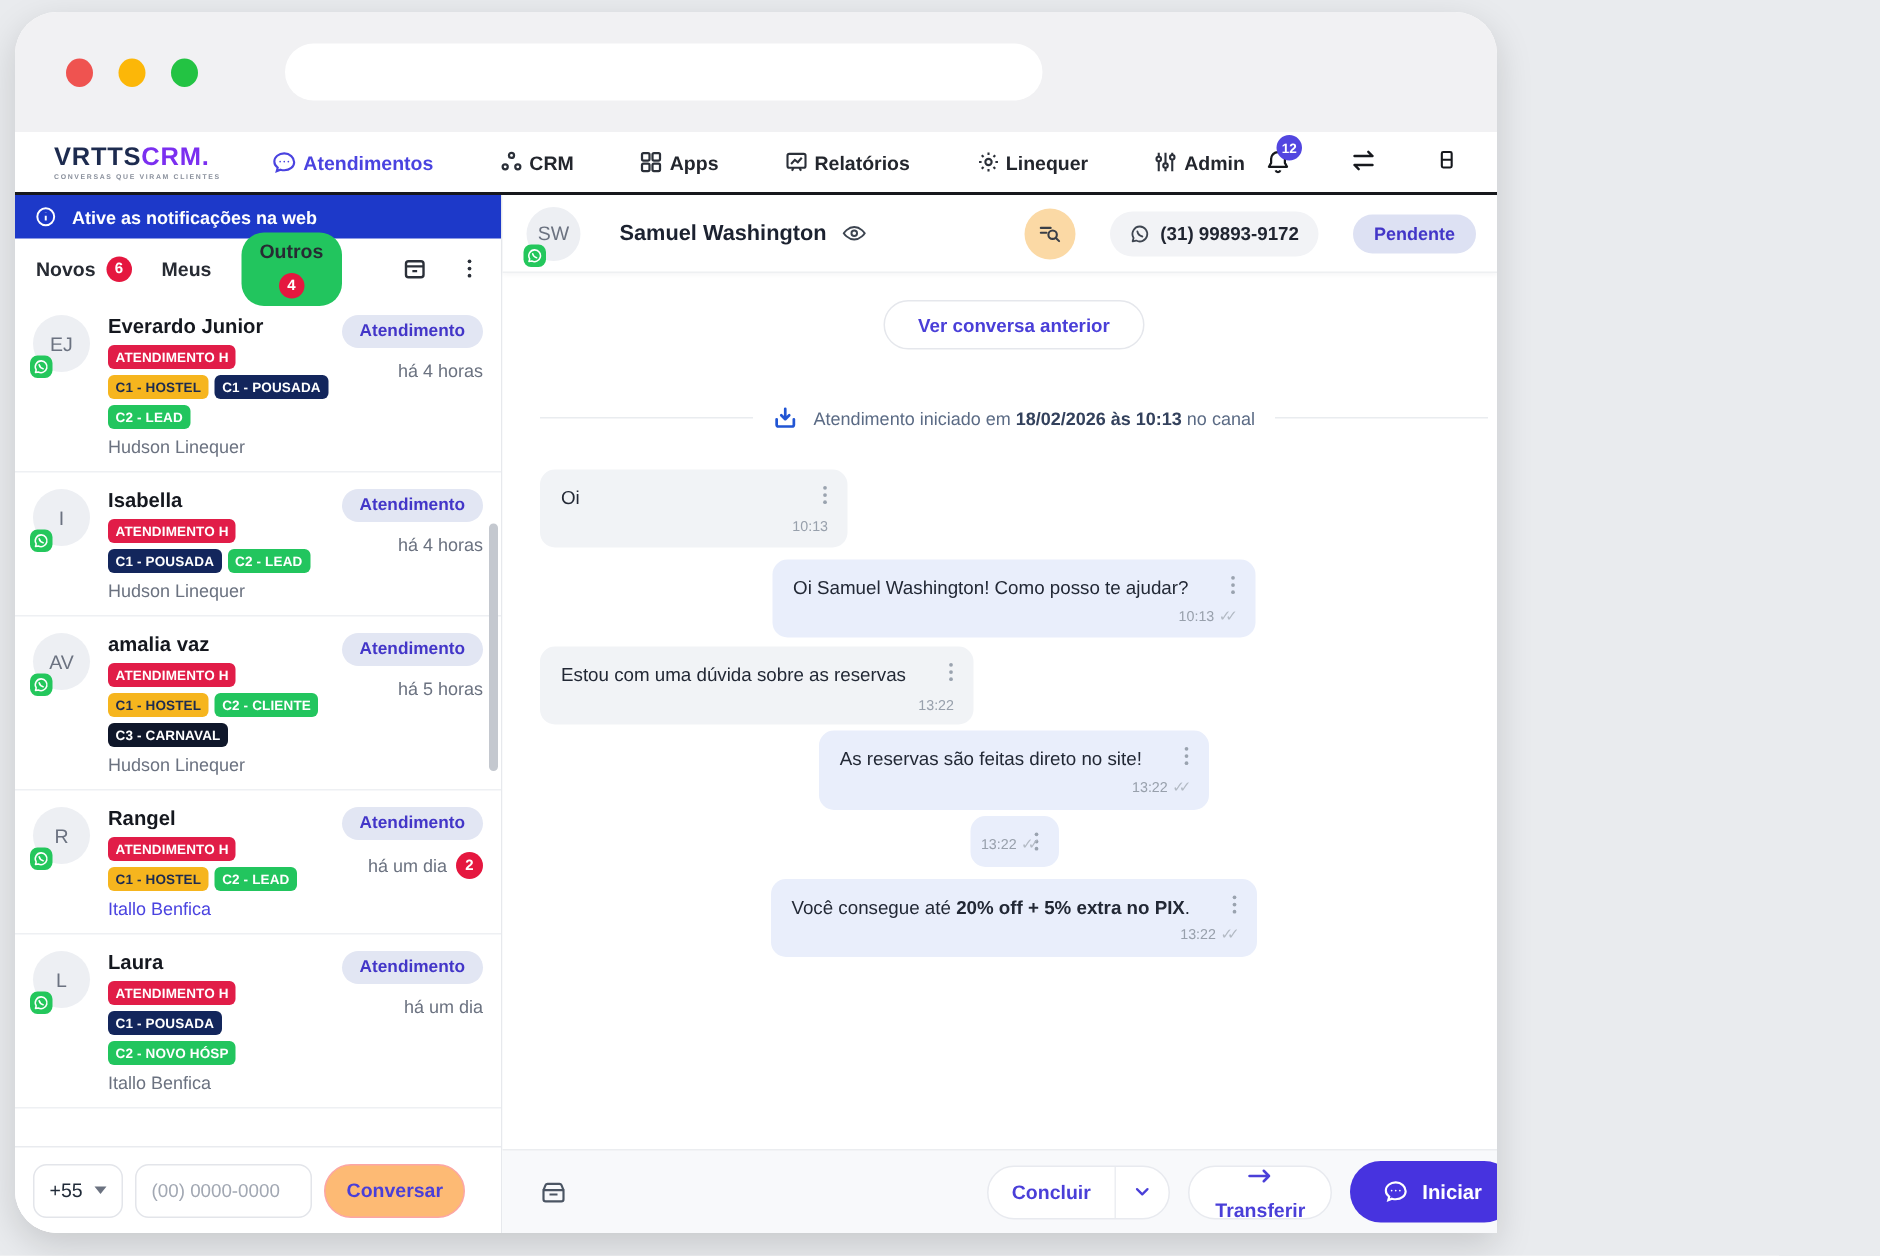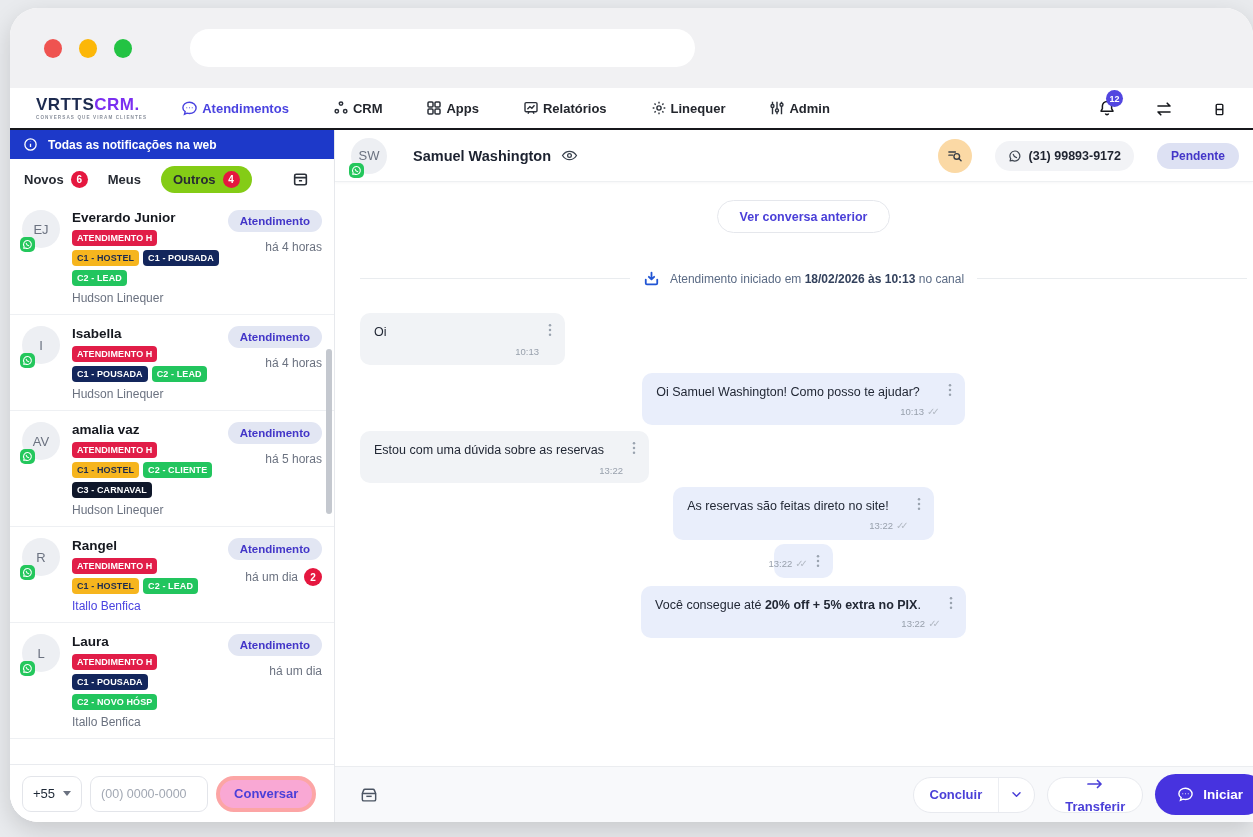--- a/index.html
+++ b/index.html
@@ -1,48 +1,48 @@
 <!DOCTYPE html>
 <html><head>
 <meta charset="utf-8">
 <style>
   * { margin:0; padding:0; box-sizing:border-box; }
   html,body { width:1253px; height:837px; overflow:hidden; background:#e9ebee; font-family:"Liberation Sans", sans-serif; }
-  .stage { position:absolute; left:10px; top:8px; width:1243px; height:814px; background:#fff;
+  .stage { position:absolute; left:10px; top:8px; width:988px; height:814px; background:#fff;
            border-radius:28px 28px 0 28px; box-shadow:0 8px 24px rgba(0,0,0,.15); overflow:hidden; }
   
   .chrome { height:80px; background:#f1f1f3; display:flex; align-items:center; padding:0 34px; }
   .traffic { display:flex; gap:17px; }
   .dot { width:18px; height:19px; border-radius:50%; display:inline-block; }
   .dot.red{background:#ef5350;} .dot.yellow{background:#fcb708;} .dot.green{background:#23c343;}
   .addressbar { margin-left:58px; width:505px; height:38px; background:#fff; border-radius:19px; }
   
   .navbar { height:40px; background:#fff; display:flex; align-items:center; padding:0 26px; }
   .logo { display:flex; flex-direction:column; line-height:1; margin-right:28px; cursor:pointer; }
   .logo-text { font-size:17px; font-weight:bold; letter-spacing:.5px; color:#1d2b4f; }
   .logo-text .accent { color:#7b2ff0; }
   .tagline { font-size:4.6px; color:#8a909c; letter-spacing:1.1px; margin-top:3px; font-weight:bold; }
   .nav-items { display:flex; align-items:center; gap:44px; margin-left:6px; }
   .nav-item { display:flex; align-items:center; gap:4px; font-size:13px; font-weight:bold; color:#23262d; cursor:pointer; }
   .nav-item .nicon { display:flex; color:#2b3039; }
   .nav-item.active { color:#4a43e0; }
   .nav-item.active .nicon { color:#4a43e0; }
-  .nav-right { margin-left:auto; display:flex; align-items:flex-end; gap:38px; color:#16181d; }
+  .nav-right { margin-left:auto; display:flex; align-items:flex-start; gap:38px; color:#16181d; }
   .nav-icon-btn { position:relative; display:flex; cursor:pointer; }
   .nbadge { position:absolute; top:-9px; left:8px; background:#5246e0; color:#fff; font-size:9px; font-weight:bold;
             min-width:17px; height:17px; border-radius:9px; display:flex; align-items:center; justify-content:center; padding:0 3px; }
   .nav-divider { height:2px; background:#17181c; }
   
   .content { display:flex; height:692px; }
   .sidebar { width:325px; min-width:325px; border-right:1px solid #e7e9ed; display:flex; flex-direction:column; background:#fff; }
   .banner { height:29px; background:#1d39c9; color:#fff; display:flex; align-items:center; gap:10px; padding:0 13px;
             font-size:12px; font-weight:bold; cursor:pointer; }
   .tabsrow { height:40px; display:flex; align-items:center; padding:0 14px; gap:20px; }
   .tab { display:flex; align-items:center; gap:7px; font-size:13px; font-weight:bold; color:#272b33; cursor:pointer; }
-  .tab.active { background:#84cc16; border-radius:15px; padding:5px 12px; }
+  .tab.active { background:#22c55e; border-radius:15px; padding:5px 12px;flex-direction:column; }
   .rbadge { background:#e5173f; color:#fff; font-size:10px; font-weight:bold; width:17px; height:17px; border-radius:50%;
             display:flex; align-items:center; justify-content:center; }
   .tabsrow .spacer { flex:1; }
   .icon-btn { color:#2b3039; display:flex; cursor:pointer; }
   .filterrow { height:41px; display:flex; align-items:center; padding:0 14px; gap:14px; border-bottom:1px solid #e9ebef; }
   .pill-todas { background:#4733c9; color:#fff; font-size:12px; font-weight:bold; border-radius:14px; padding:5px 14px; cursor:pointer; }
   .unread-label { font-size:12.5px; color:#4b5563; flex:1; cursor:pointer; }
   .filterrow .ficons { display:flex; gap:14px; color:#323741; }
   .convlist { flex:1; overflow:hidden; position:relative; }
   .conv { display:flex; padding:11px 12px 9px 12px; border-bottom:1px solid #eef0f3; cursor:pointer; }
@@ -62,21 +62,21 @@
   .ctimerow { display:flex; align-items:center; gap:6px; }
   .ctime { font-size:12px; color:#6b7280; }
   .scroll-thumb { position:absolute; right:2px; top:150px; width:6px; height:165px; background:#c4c8cf; border-radius:3px; }
   .side-footer { height:58px; border-top:1px solid #e9ebef; display:flex; align-items:center; padding:0 12px; gap:8px; background:#fff; }
   .ccode { height:36px; border:1px solid #e3e5ea; border-radius:9px; display:flex; align-items:center; gap:8px; padding:0 10px;
            font-size:13px; color:#1f2937; cursor:pointer; }
   .caret { width:0; height:0; border-left:4px solid transparent; border-right:4px solid transparent; border-top:5px solid #6b7280; }
   .phone-input { height:36px; width:118px; border:1px solid #e3e5ea; border-radius:9px; padding:0 10px; font-size:12.5px;
                  color:#1f2937; font-family:"Liberation Sans",sans-serif; }
   .phone-input::placeholder { color:#a2a8b3; }
-  .conversar-btn { height:36px; border:4px solid #fca5a5; background:#f9a8d4; border-radius:18px; padding:0 14px;
+  .conversar-btn { height:36px; border:1px solid #fca5a5; background:#fdba74; border-radius:18px; padding:0 14px;
                    font-size:13px; font-weight:bold; color:#4a3fd8; cursor:pointer; font-family:"Liberation Sans",sans-serif; }
   
   .chat { flex:1; display:flex; flex-direction:column; min-width:0; background:#fff; }
   .chat-header { height:52px; display:flex; align-items:center; padding:0 14px 0 16px; border-bottom:1px solid #eef0f2;
                  box-shadow:0 1px 3px rgba(20,30,60,.04); position:relative; z-index:2; }
   .ch-name { font-size:14.5px; font-weight:bold; color:#1c2230; margin:0 10px 0 14px; }
   .eye { color:#3c4450; display:flex; cursor:pointer; }
   .ch-right { margin-left:auto; display:flex; align-items:center; gap:23px; }
   .orange-btn { width:34px; height:34px; border-radius:50%; background:#fbd9a5; display:flex; align-items:center; justify-content:center; cursor:pointer; }
   .phone-pill { background:#f2f3f6; border-radius:15px; height:30px; display:flex; align-items:center; gap:7px; padding:0 13px;
@@ -90,21 +90,21 @@
   .sess::before,.sess::after { content:""; flex:1; height:1px; background:#e9ecef; }
   .sess-txt { font-size:12px; color:#5b6b85; display:flex; align-items:center; gap:10px; white-space:nowrap; }
   .sess-txt b { color:#33415c; }
   .msg { display:flex; }
   .msg.out { justify-content:center; }
   .bubble { position:relative; border-radius:10px; padding:10px 45px 24px 14px; font-size:12.5px; color:#222835;
             line-height:1.45; max-width:330px; }
   .msg.in .bubble { background:#f1f3f6; }
   .msg.out .bubble { background:#e9eefb; }
   .bub-kebab { position:absolute; top:9px; right:7px; color:#9aa3af; cursor:pointer; display:flex; }
-  .bub-time { position:absolute; bottom:6px; right:26px; font-size:9.5px; color:#98a0ac; display:flex; align-items:center; gap:3px; }
+  .bub-time { position:absolute; bottom:6px; right:13px; font-size:9.5px; color:#98a0ac; display:flex; align-items:center; gap:3px; }
   .ticks { letter-spacing:-4px; color:#b3bac4; font-size:10px; padding-right:3px; }
   .chat-footer { height:56px; background:#f8f9fb; border-top:1px solid #ebedf0; display:flex; align-items:center;
                  padding:0 0 0 24px; overflow:hidden; }
   .cf-right { margin-left:auto; display:flex; align-items:center; gap:12px; }
   .split-btn { display:flex; align-items:center; background:#fff; border:1px solid #e8eaef; border-radius:18px; height:36px; overflow:hidden; }
   .split-main { padding:0 16px; font-size:13px; font-weight:bold; color:#4a3fd8; height:100%; display:flex; align-items:center; cursor:pointer; background:none; border:none; font-family:"Liberation Sans",sans-serif; }
   .split-arrow { width:36px; height:100%; display:flex; align-items:center; justify-content:center; border-left:1px solid #eceef2; color:#4a3fd8; cursor:pointer; }
   .transfer-btn { display:flex; align-items:center; gap:9px; background:#fff; border:1px solid #e8eaef; border-radius:18px;
                   height:36px; padding:0 17px; font-size:13px; font-weight:bold; color:#4a3fd8; cursor:pointer; font-family:"Liberation Sans",sans-serif;flex-direction:column; }
   .iniciar-btn { display:flex; align-items:center; gap:9px; background:#4733df; border:none; border-radius:21px; height:41px;
@@ -218,21 +218,21 @@
 
   <div class="content">
     <aside class="sidebar">
       <div class="banner">
         <span class="icon-btn" style="color:#fff" id="info-slot">
             <svg viewBox="0 0 16 16" width="15" height="15" fill="none" stroke="currentColor" stroke-width="1.4">
               <circle cx="8" cy="8" r="6"></circle>
               <path d="M8 7.3v3.3M8 5.1v.2"></path>
             </svg>
           </span>
-        <span>Todas as notificações na web</span>
+        <span>Ative as notificações na web</span>
       </div>
       <div class="tabsrow">
         <div class="tab">
           <span>Novos</span>
           <span class="rbadge">6</span>
         </div>
         <div class="tab">
           <span>Meus</span>
         </div>
         <div class="tab active">

